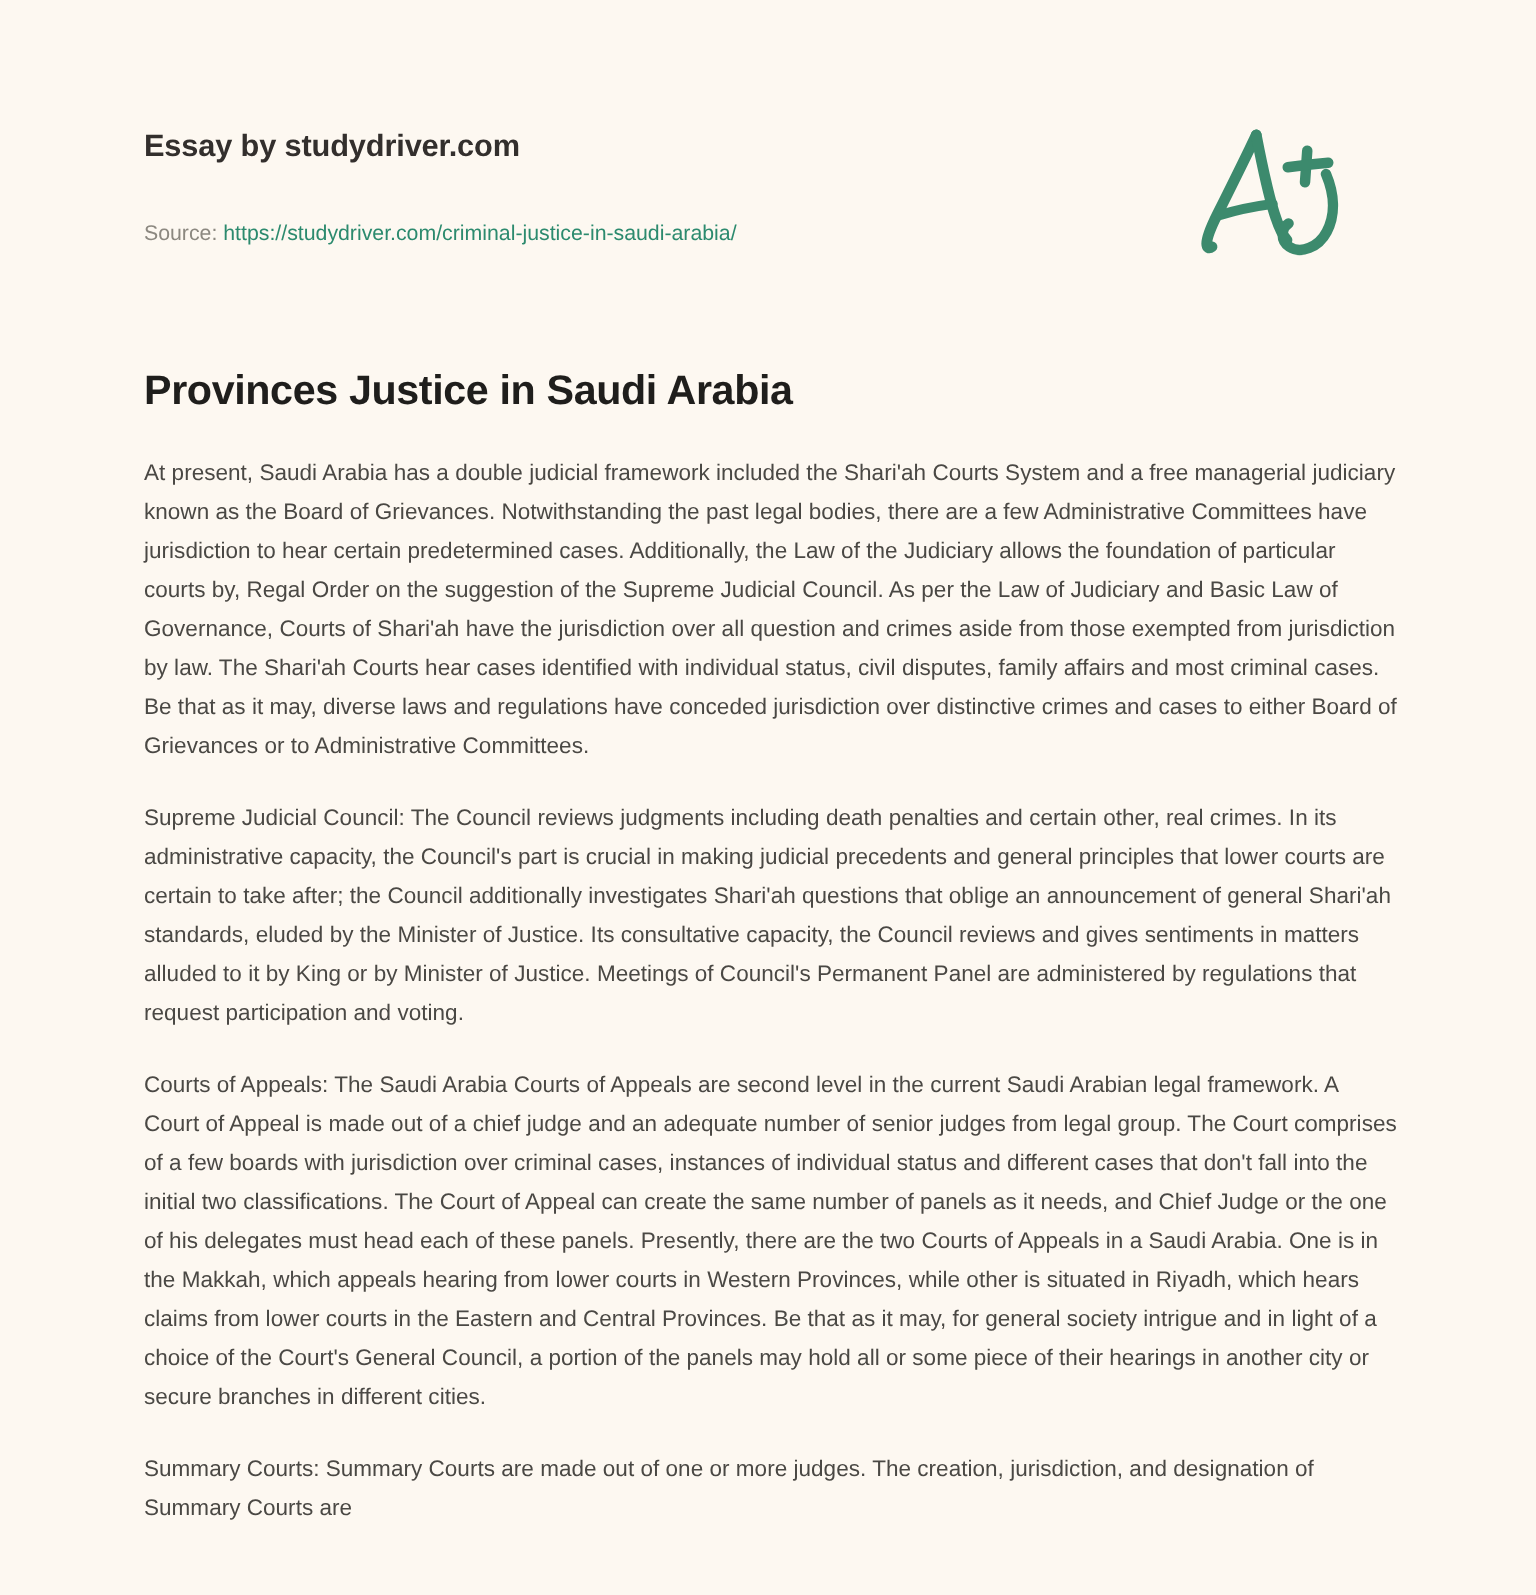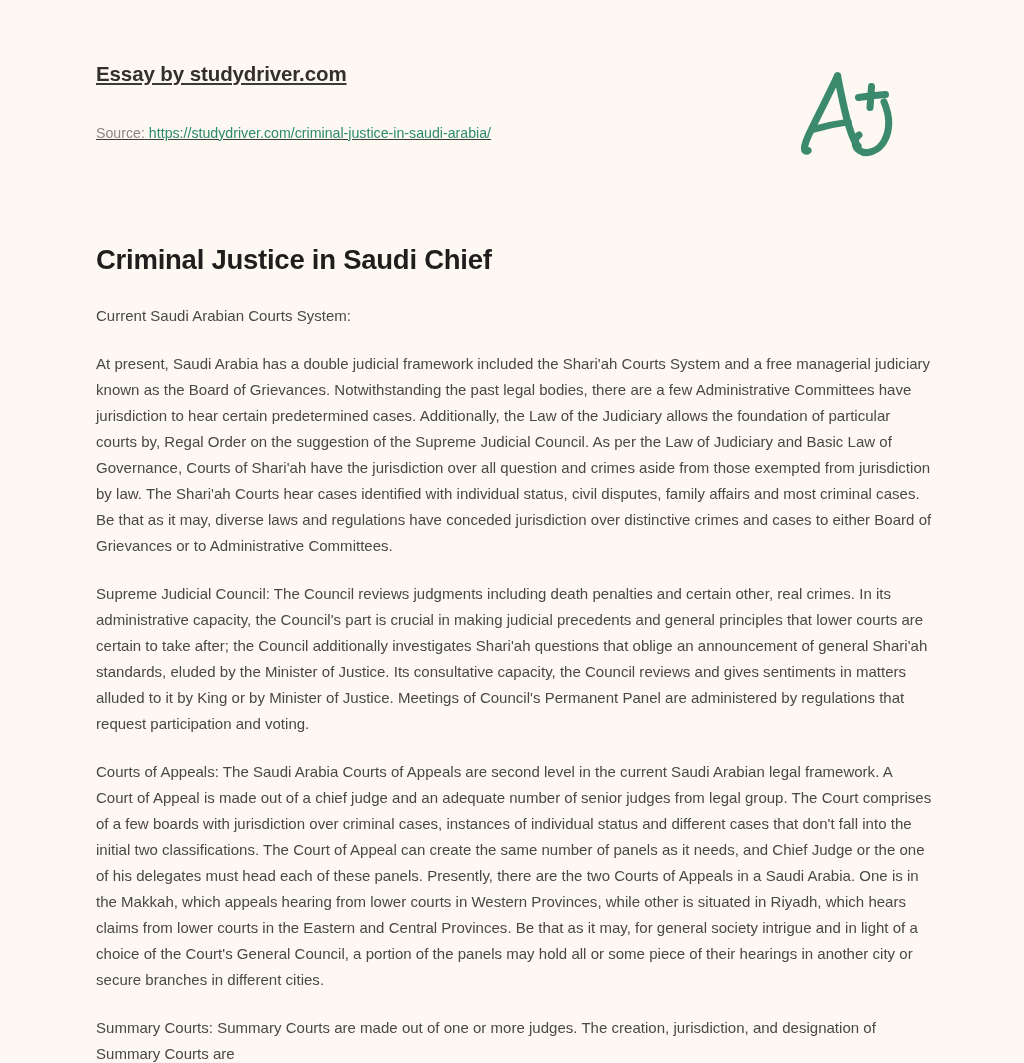--- a/index.html
+++ b/index.html
@@ -26,23 +26,22 @@
 
   
   .doc-header {
     position: absolute;
     left: 0;
     top: 0;
     width: 1024px;
     height: 190px;
     padding: 62px 95px 0 96px;
     display: flex;
-    align-items: flex-start;
+    align-items: center;
     justify-content: space-between;
-    text-decoration: underline;
   }
 
   .header-left {
     display: flex;
     flex-direction: column;
   }
 
   .essay-by {
     font-size: 20.5px;
     font-weight: bold;
@@ -144,24 +143,23 @@
           <path d="M69.5 31.5 C 78 30.3, 88 29.2, 96.5 28.5" stroke-width="7"></path>
 
           <path d="M95 36 C 100.5 49, 101.5 63, 95.5 74.5 C 90 85, 78 89.5, 70.5 84.5 C 64.5 80.5, 65 72, 70 69" stroke-width="7"></path>
         </g>
       </svg>
     </div>
 
   </div>
 
   <div class="article">
-    <h1 class="doc-title">Criminal Justice in Saudi Chief</h1>
+    <h1 class="doc-title">Provinces Justice in Saudi Arabia</h1>
 
     <div class="body-copy">
-      <p>Current Saudi Arabian Courts System:</p>
       <p>At present, Saudi Arabia has a double judicial framework included the Shari'ah Courts System and a free managerial judiciary known as the Board of Grievances. Notwithstanding the past legal bodies, there are a few Administrative Committees have jurisdiction to hear certain predetermined cases. Additionally, the Law of the Judiciary allows the foundation of particular courts by, Regal Order on the suggestion of the Supreme Judicial Council. As per the Law of Judiciary and Basic Law of Governance, Courts of Shari'ah have the jurisdiction over all question and crimes aside from those exempted from jurisdiction by law. The Shari'ah Courts hear cases identified with individual status, civil disputes, family affairs and most criminal cases. Be that as it may, diverse laws and regulations have conceded jurisdiction over distinctive crimes and cases to either Board of Grievances or to Administrative Committees.</p>
       <p>Supreme Judicial Council: The Council reviews judgments including death penalties and certain other, real crimes. In its administrative capacity, the Council's part is crucial in making judicial precedents and general principles that lower courts are certain to take after; the Council additionally investigates Shari'ah questions that oblige an announcement of general Shari'ah standards, eluded by the Minister of Justice. Its consultative capacity, the Council reviews and gives sentiments in matters alluded to it by King or by Minister of Justice.  Meetings of Council's Permanent Panel are administered by regulations that request participation and voting.</p>
       <p>Courts of Appeals: The Saudi Arabia Courts of Appeals are second level in the current Saudi Arabian legal framework. A Court of Appeal is made out of a chief judge and an adequate number of senior judges from legal group. The Court comprises of a few boards with jurisdiction over criminal cases, instances of individual status and different cases that don't fall into the initial two classifications. The Court of Appeal can create the same number of panels as it needs, and Chief Judge or the one of his delegates must head each of these panels. Presently, there are the two Courts of Appeals in a Saudi Arabia. One is in the Makkah, which appeals hearing from lower courts in Western Provinces, while other is situated in Riyadh, which hears claims from lower courts in the Eastern and Central Provinces. Be that as it may, for general society intrigue and in light of a choice of the Court's General Council, a portion of the panels may hold all or some piece of their hearings in another city or secure branches in different cities.</p>
       <p>Summary Courts: Summary Courts are made out of one or more judges. The creation, jurisdiction, and designation of Summary Courts are</p>
     </div>
   </div>
 
 </div>
 
 </body></html>

